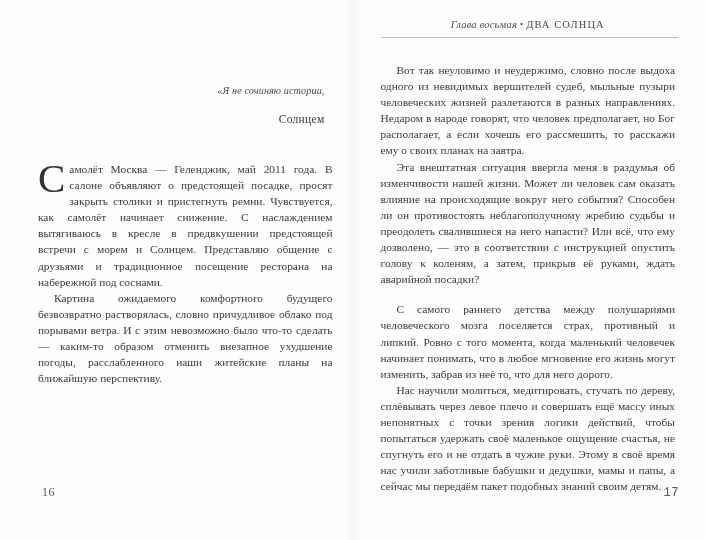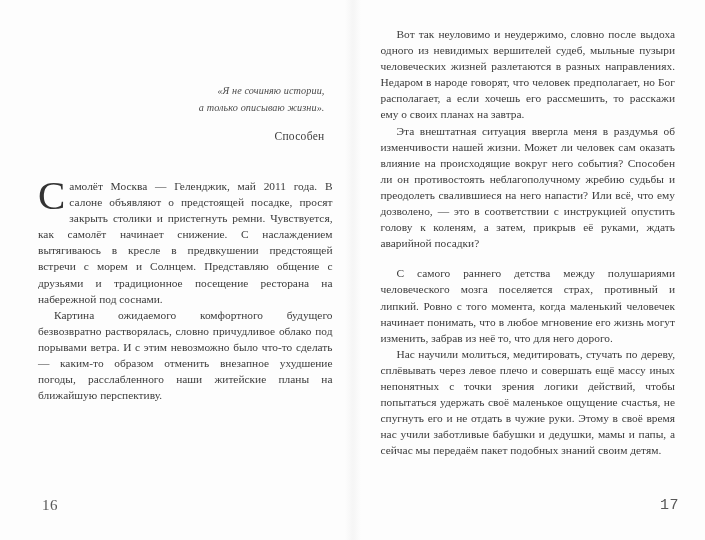--- a/index.html
+++ b/index.html
@@ -95,21 +95,21 @@
     font-size: 11.5px;
     color: #3c3c3c;
     letter-spacing: 0.3px;
   }
 
   
   .body-text {
     margin-top: 0;
   }
   .page-left .body-text { margin-top: 36px; }
-  .page-right .body-text { margin-top: 12px; }
+  .page-right .body-text { margin-top: 18px; }
 
   p.para {
     margin: 0;
     text-align: justify;
     text-justify: inter-word;
     font-size: 11.4px;
     line-height: 16.1px;
     text-indent: 16px;
     color: #3b3b3b;
     hyphens: manual;
@@ -125,56 +125,59 @@
     font-size: 41px;
     line-height: 33px;
     padding: 1px 4px 0 0;
     font-family: "Liberation Serif", "DejaVu Serif", serif;
     color: #333333;
   }
 
   
   .folio {
     position: absolute;
-    bottom: 26px;
-    font-size: 15px;
+    bottom: 40px;
+    font-size: 12px;
     color: #585858;
     letter-spacing: 0.5px;
     text-align: right;
   }
   .folio-left  { left: 42px; }
   .folio-right { right: 26px; font-family: Liberation Mono, monospace; }
 </style>
 </head>
 <body>
 
 <div class="spread">
 
   <div class="gutter"></div>
 
   <div class="page page-left">
 
     <div class="running-head"></div>
 
     <div class="epigraph">
       <div class="epigraph-line">«Я не сочиняю истории,</div>
-      <div class="epigraph-line">а только описываю жизни».</div>
-      <div class="epigraph-source">Способен</div>
+      <div class="epigraph-source">Солнцем</div>
     </div>
 
     <div class="body-text">
       <p class="para dropcap">Самолёт Москва — Геленджик, май 2011 года. В салоне объявляют о предстоящей посадке, просят закрыть столики и пристегнуть ремни. Чувствуется, как самолёт начинает снижение. С наслаждением вытягиваюсь в кресле в предвкушении предстоящей встречи с морем и Солнцем. Представляю общение с друзьями и традиционное посещение ресторана на набережной под соснами.</p>
       <p class="para">Картина ожидаемого комфортного будущего безвозвратно растворялась, словно причудливое облако под порывами ветра. И с этим невозможно было что-то сделать — каким-то образом отменить внезапное ухудшение погоды, расслабленного наши житейские планы на ближайшую перспективу.</p>
     </div>
 
     <div class="folio folio-left">16</div>
   </div>
 
   <div class="page page-right">
 
+    <div class="running-head">
+      <span class="rh-chapter">Глава восьмая</span><span class="rh-sep">•</span><span class="rh-title">ДВА СОЛНЦА</span>
+      <div class="rule"></div>
+    </div>
 
     <div class="body-text">
       <p class="para">Вот так неуловимо и неудержимо, словно после выдоха одного из невидимых вершителей судеб, мыльные пузыри человеческих жизней разлетаются в разных направлениях. Недаром в народе говорят, что человек предполагает, но Бог располагает, а если хочешь его рассмешить, то расскажи ему о своих планах на завтра.</p>
       <p class="para">Эта внештатная ситуация ввергла меня в раздумья об изменчивости нашей жизни. Может ли человек сам оказать влияние на происходящие вокруг него события? Способен ли он противостоять неблагополучному жребию судьбы и преодолеть свалившиеся на него напасти? Или всё, что ему дозволено, — это в соответствии с инструкцией опустить голову к коленям, а затем, прикрыв её руками, ждать аварийной посадки?</p>
       <p class="para gap-before">С самого раннего детства между полушариями человеческого мозга поселяется страх, противный и липкий. Ровно с того момента, когда маленький человечек начинает понимать, что в любое мгновение его жизнь могут изменить, забрав из неё то, что для него дорого.</p>
       <p class="para">Нас научили молиться, медитировать, стучать по дереву, сплёвывать через левое плечо и совершать ещё массу иных непонятных с точки зрения логики действий, чтобы попытаться удержать своё маленькое ощущение счастья, не спугнуть его и не отдать в чужие руки. Этому в своё время нас учили заботливые бабушки и дедушки, мамы и папы, а сейчас мы передаём пакет подобных знаний своим детям.</p>
     </div>
 
     <div class="folio folio-right">17</div>
   </div>

